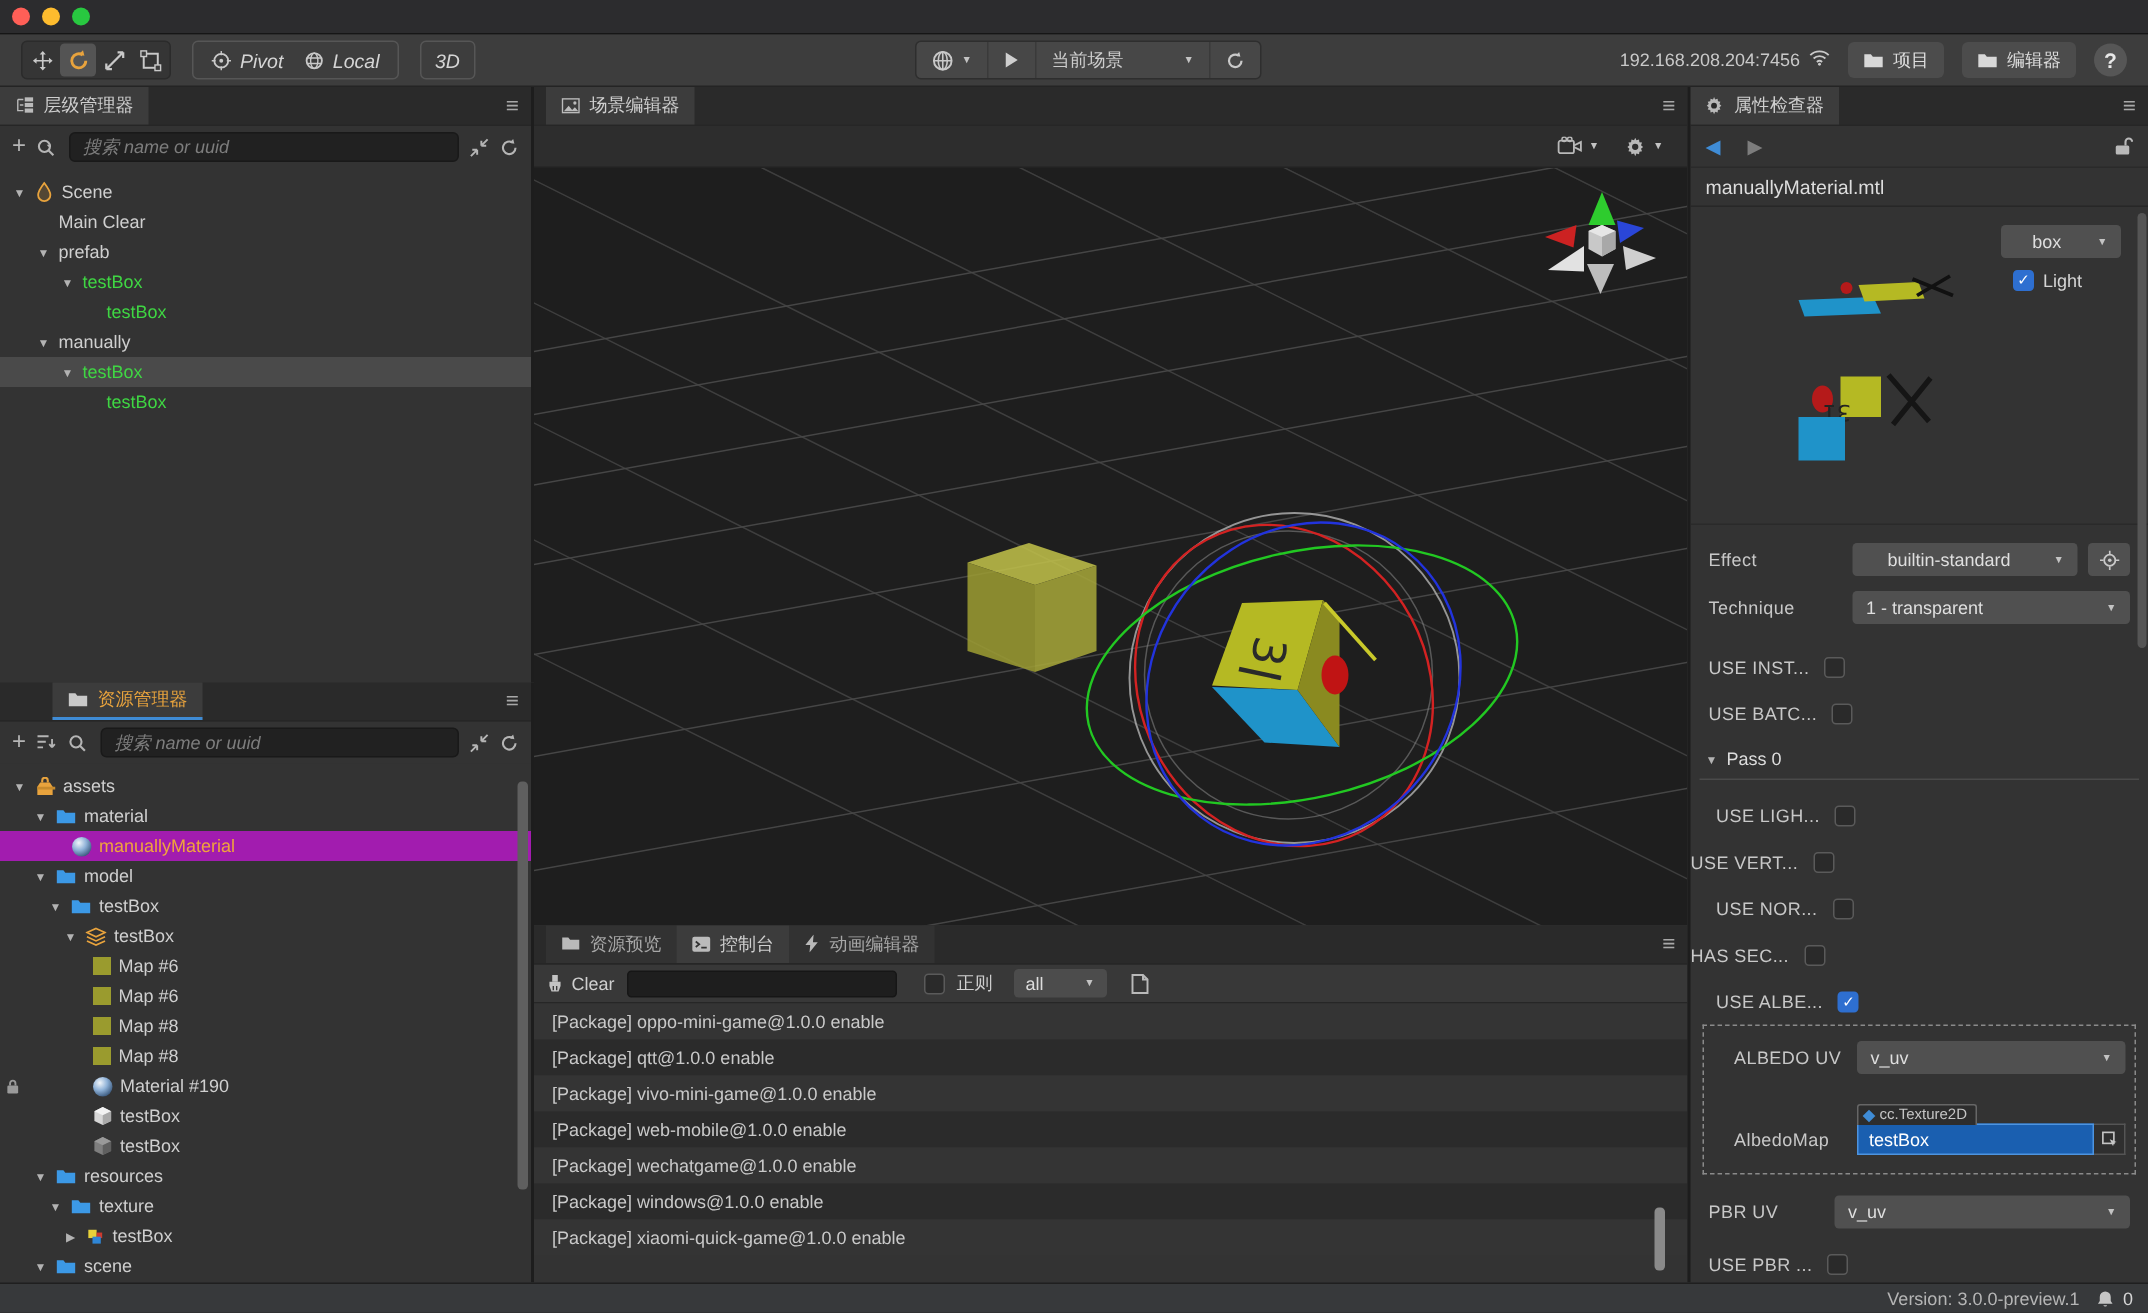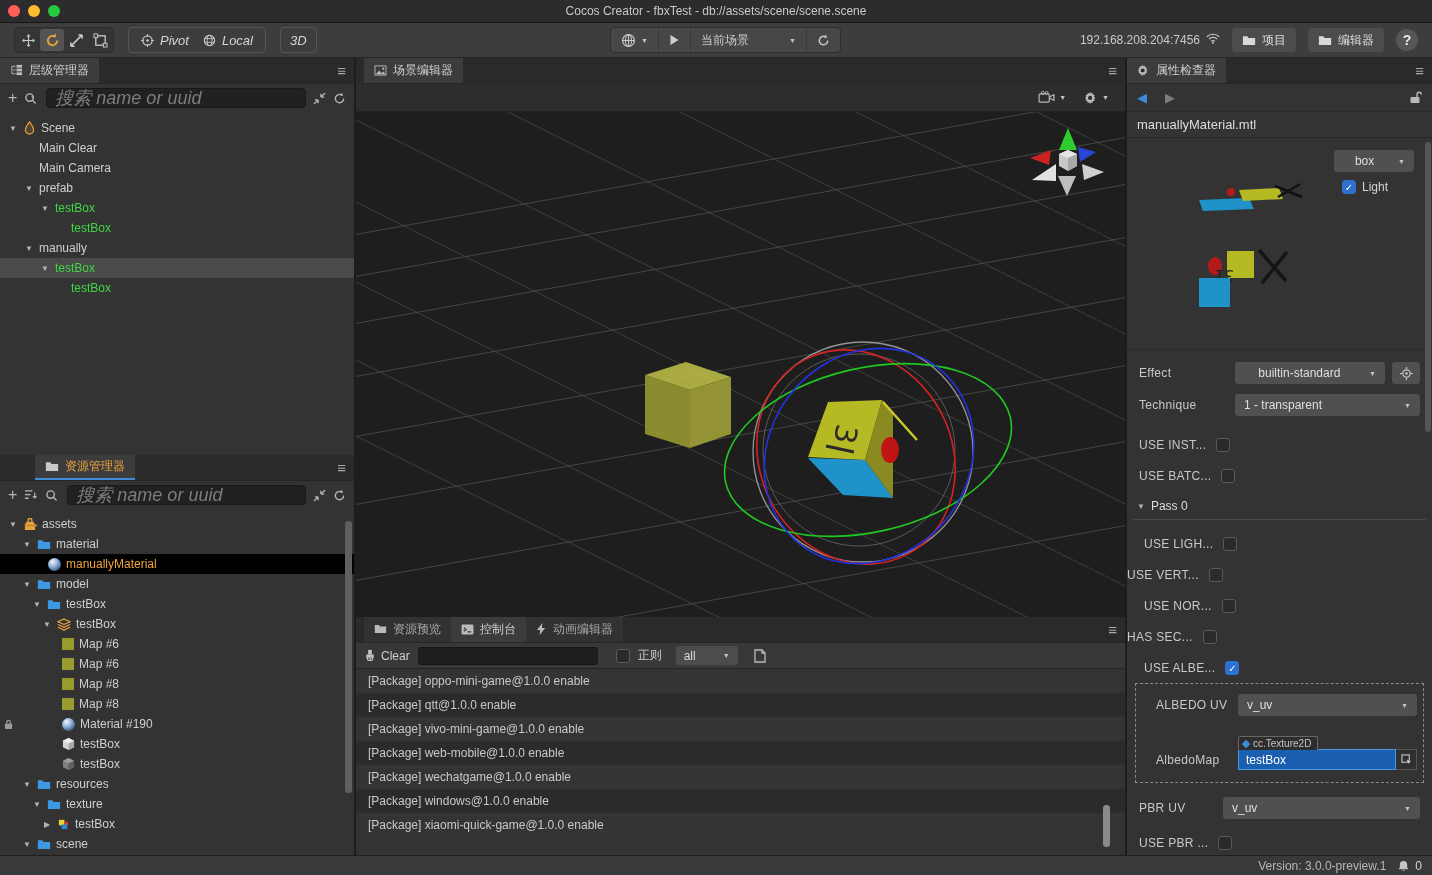--- a/index.html
+++ b/index.html
@@ -25,28 +25,28 @@
   .tb-btn{display:flex;align-items:center;gap:6px;background:#4c4c4c;border-radius:4px;height:24px;padding:0 10px;color:#ddd;font-size:12px;}
   
   .panel{position:absolute;background:#333333;overflow:hidden;}
   .tabbar{height:26px;background:#2a2a2a;display:flex;align-items:flex-end;position:relative;border-bottom:1px solid #262626;}
   .tab{height:26px;display:flex;align-items:center;gap:6px;padding:0 10px;background:#3c3c3c;font-size:12px;color:#cfcfcf;}
   .tab.inactive{background:#323232;color:#a7a7a7;}
   .tab.orange{color:#e8a33d;border-bottom:2px solid #3f8cd6;margin-left:35px;}
   .burger{position:absolute;right:8px;top:4px;color:#a8a8a8;font-size:15px;}
   .searchrow{height:28px;display:flex;align-items:center;gap:7px;padding:0 8px;background:#333;}
   .searchinput{flex:1;height:20px;background:#212121;border:1px solid #191919;border-radius:4px;color:#d946ef;
-    font-size:18px;padding:0 8px;outline:none;min-width:0;}
+    font-size:12px;padding:0 8px;outline:none;min-width:0;}
   .searchinput::placeholder{color:#7d7d7d;font-style:italic;}
   .mini{color:#b5b5b5;display:flex;align-items:center;}
   
   .trow{height:20px;display:flex;align-items:center;gap:5px;font-size:12px;color:#cfcfcf;position:relative;}
   .trow .arr{font-size:8px;color:#b3b3b3;width:10px;text-align:center;flex:none;}
   .trow.sel-gray{background:#4a4a4a;}
-  .trow.sel-blue{background:#000000;}
+  .trow.sel-blue{background:#a21caf;}
   .green{color:#3fd643;}
   .orange-t{color:#f0a43c;}
   .swatch{width:12px;height:12px;background:#9a9b2e;flex:none;}
   .sphere{width:13px;height:13px;border-radius:50%;flex:none;
     background:radial-gradient(circle at 35% 30%, #f2f6fa, #8fb2d8 40%, #2c4a6e 85%);}
   .scrollthumb{position:absolute;background:#5f5f5f;border-radius:3px;}
   
   #viewport{position:absolute;left:0;top:54px;width:769px;height:505px;background:#1e1e1e;}
   .scene-subbar{position:absolute;left:0;top:26px;width:100%;height:28px;background:#2d2d2d;
     display:flex;align-items:center;justify-content:flex-end;gap:18px;padding-right:16px;border-bottom:1px solid #222;}
@@ -75,21 +75,20 @@
     color:#b5b5b5;font-size:12px;}
   svg{display:block;}
 </style>
 </head>
 <body>
 
 <div id="titlebar">
   <span class="traffic" style="background:#ff5f57"></span>
   <span class="traffic" style="background:#febc2e"></span>
   <span class="traffic" style="background:#28c840"></span>
-  <span class="title">Cocos Creator - fbxTest - db://assets/scene/scene.scene</span>
 </div>
 
 <div id="toolbar">
   <div class="toolgroup" style="margin-left:14px">
     <div class="toolbtn">
       <svg width="15" height="15" viewBox="0 0 16 16">
           <path d="M8 1l2.2 2.6H5.8zM8 15l2.2-2.6H5.8zM1 8l2.6-2.2v4.4zM15 8l-2.6-2.2v4.4zM7.4 3.5h1.2v9h-1.2zM3.5 7.4h9v1.2h-9z" fill="#c9c9c9"></path>
         </svg>
     </div>
     <div class="toolbtn active">
@@ -225,23 +224,20 @@
   <div style="padding-top:6px">
     <div class="trow" style="padding-left:8px">
       <span class="arr">▼</span>
       <svg width="13" height="14" viewBox="0 0 14 15">
           <path d="M7 1C7 1 2.6 6.7 2.6 9.6a4.4 4.4 0 0 0 8.8 0C11.4 6.7 7 1 7 1z" fill="rgba(232,163,61,.18)" stroke="#e8a33d" stroke-width="1.3"></path>
         </svg>
       <span>Scene</span>
     </div>
     <div class="trow" style="padding-left:39px">
         <span>Main Clear</span>
-      </div>
-    <div class="trow" style="padding-left:39px">
-        <span>Main Camera</span>
       </div>
     <div class="trow" style="padding-left:24px">
       <span class="arr">▼</span>
       <span>prefab</span>
     </div>
     <div class="trow" style="padding-left:40px">
       <span class="arr">▼</span>
       <span class="green">testBox</span>
     </div>
     <div class="trow" style="padding-left:71px">

